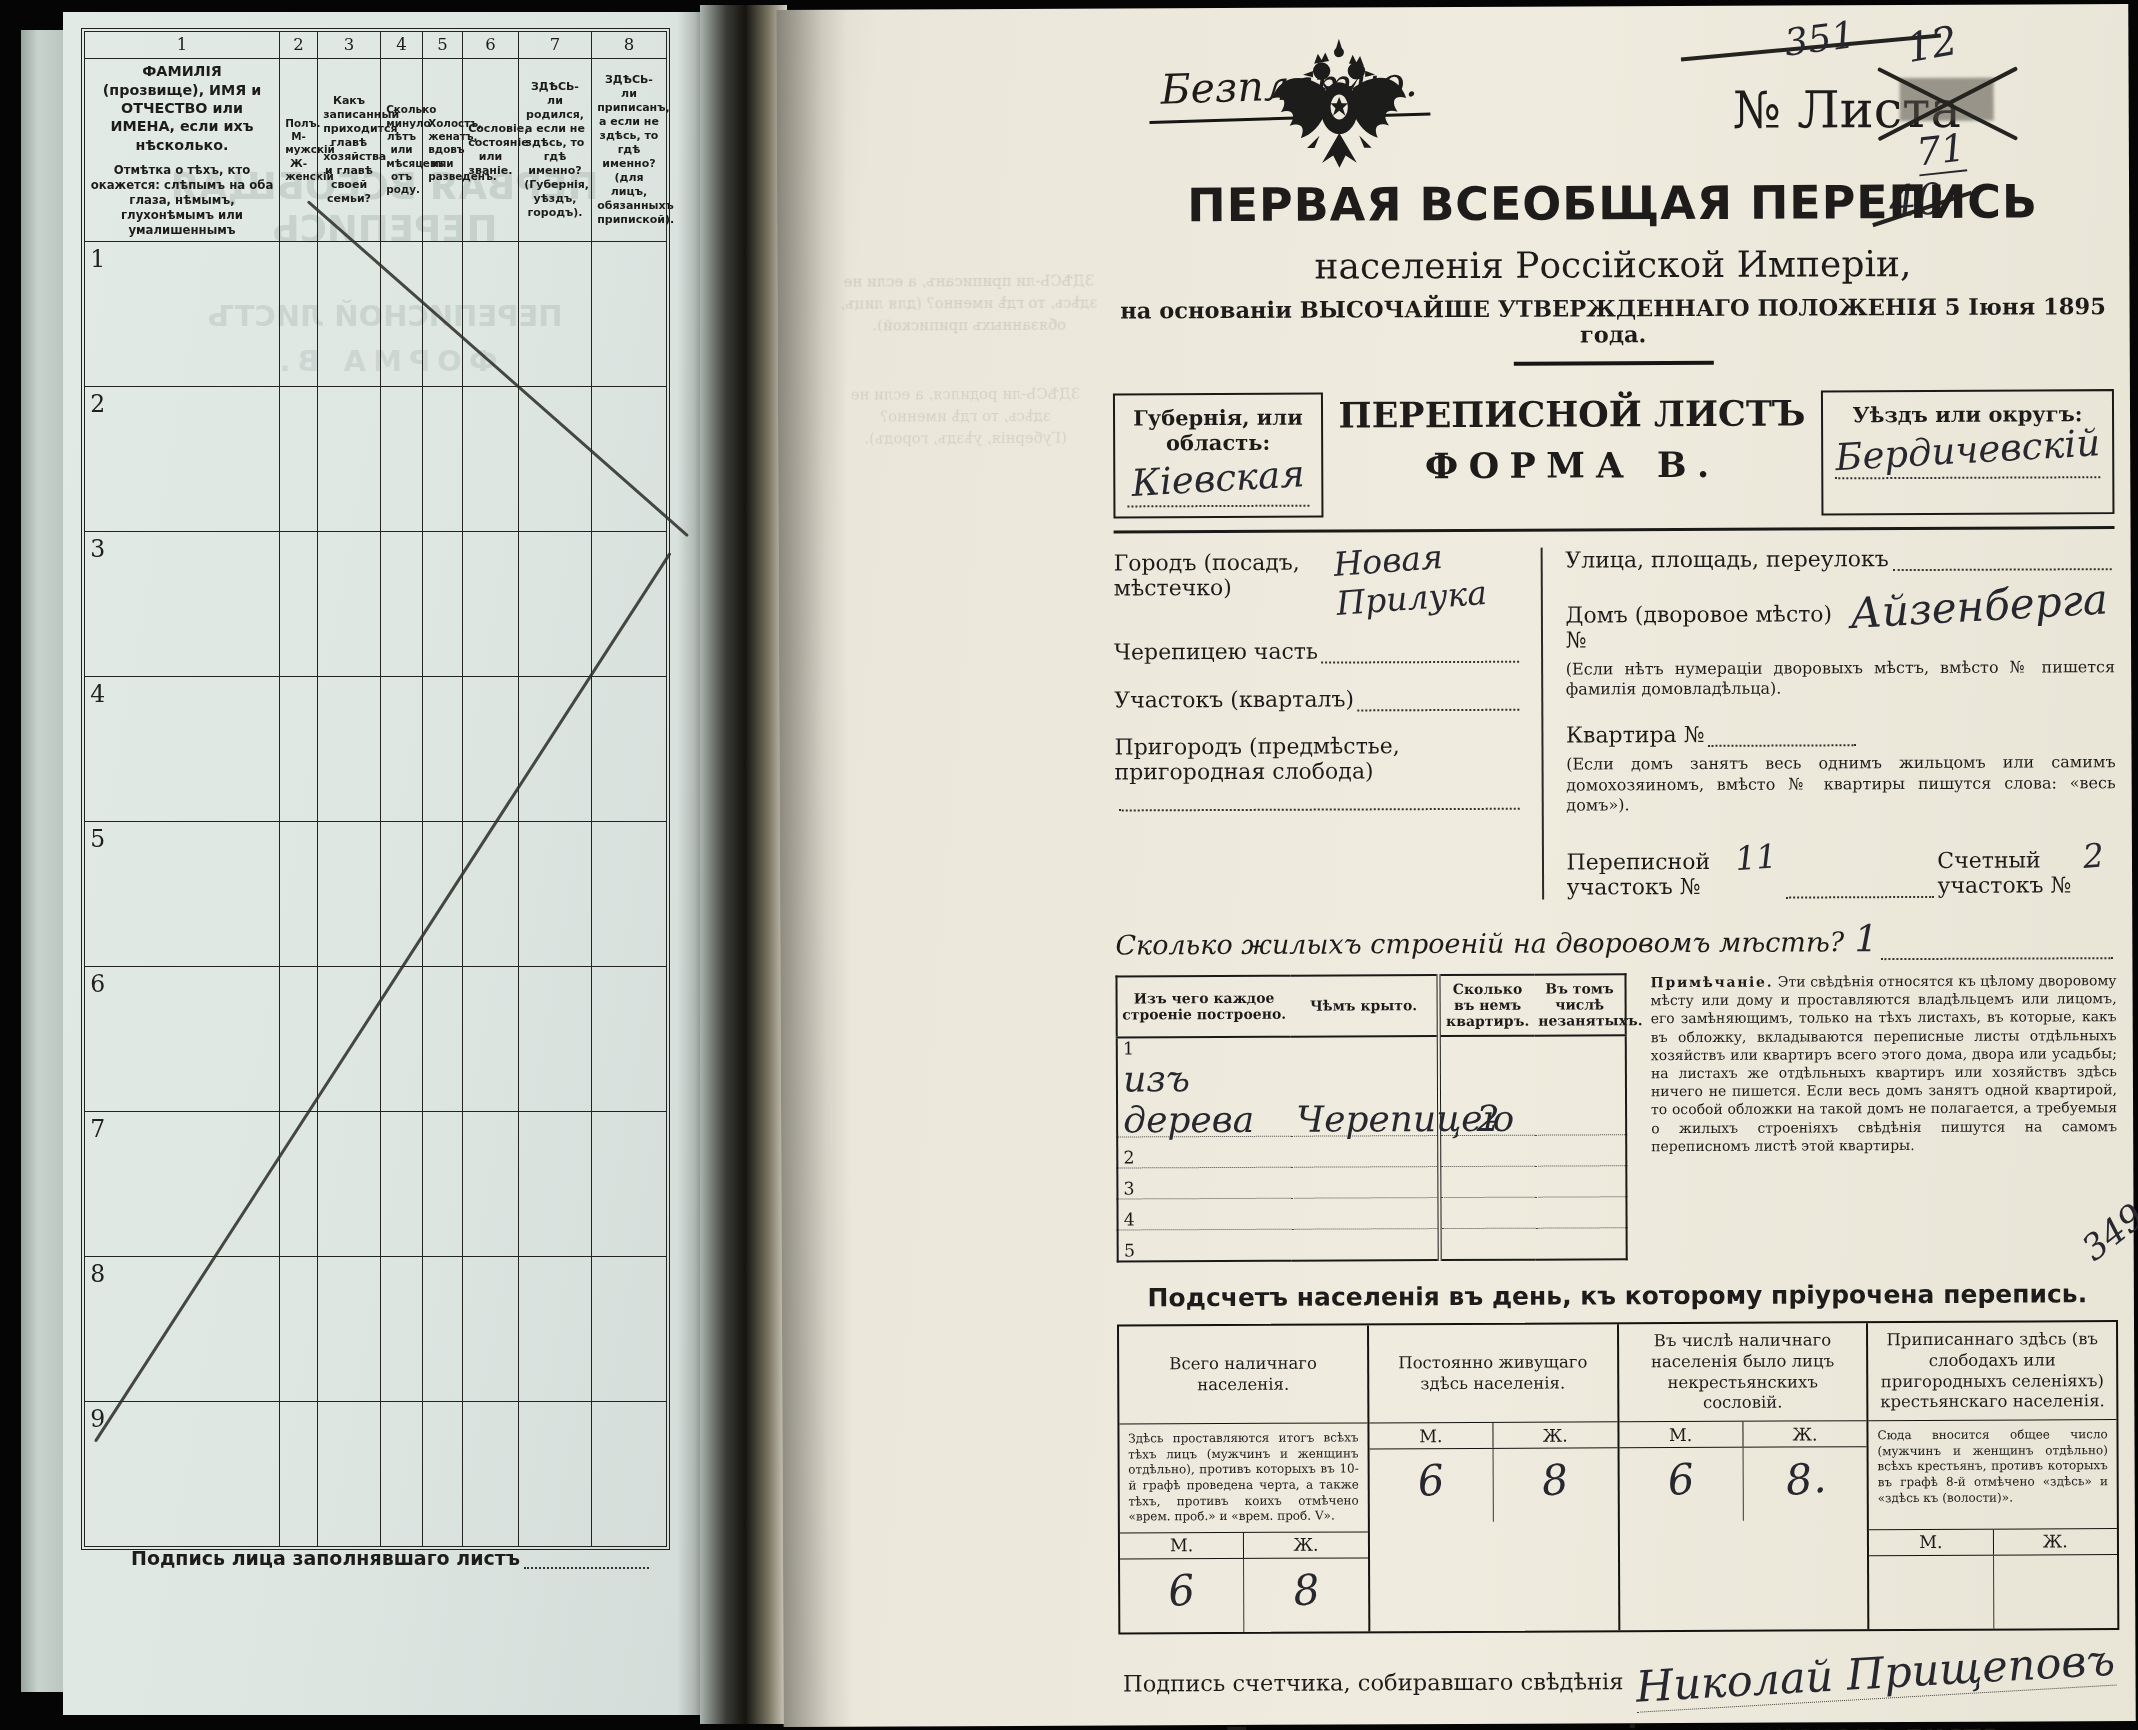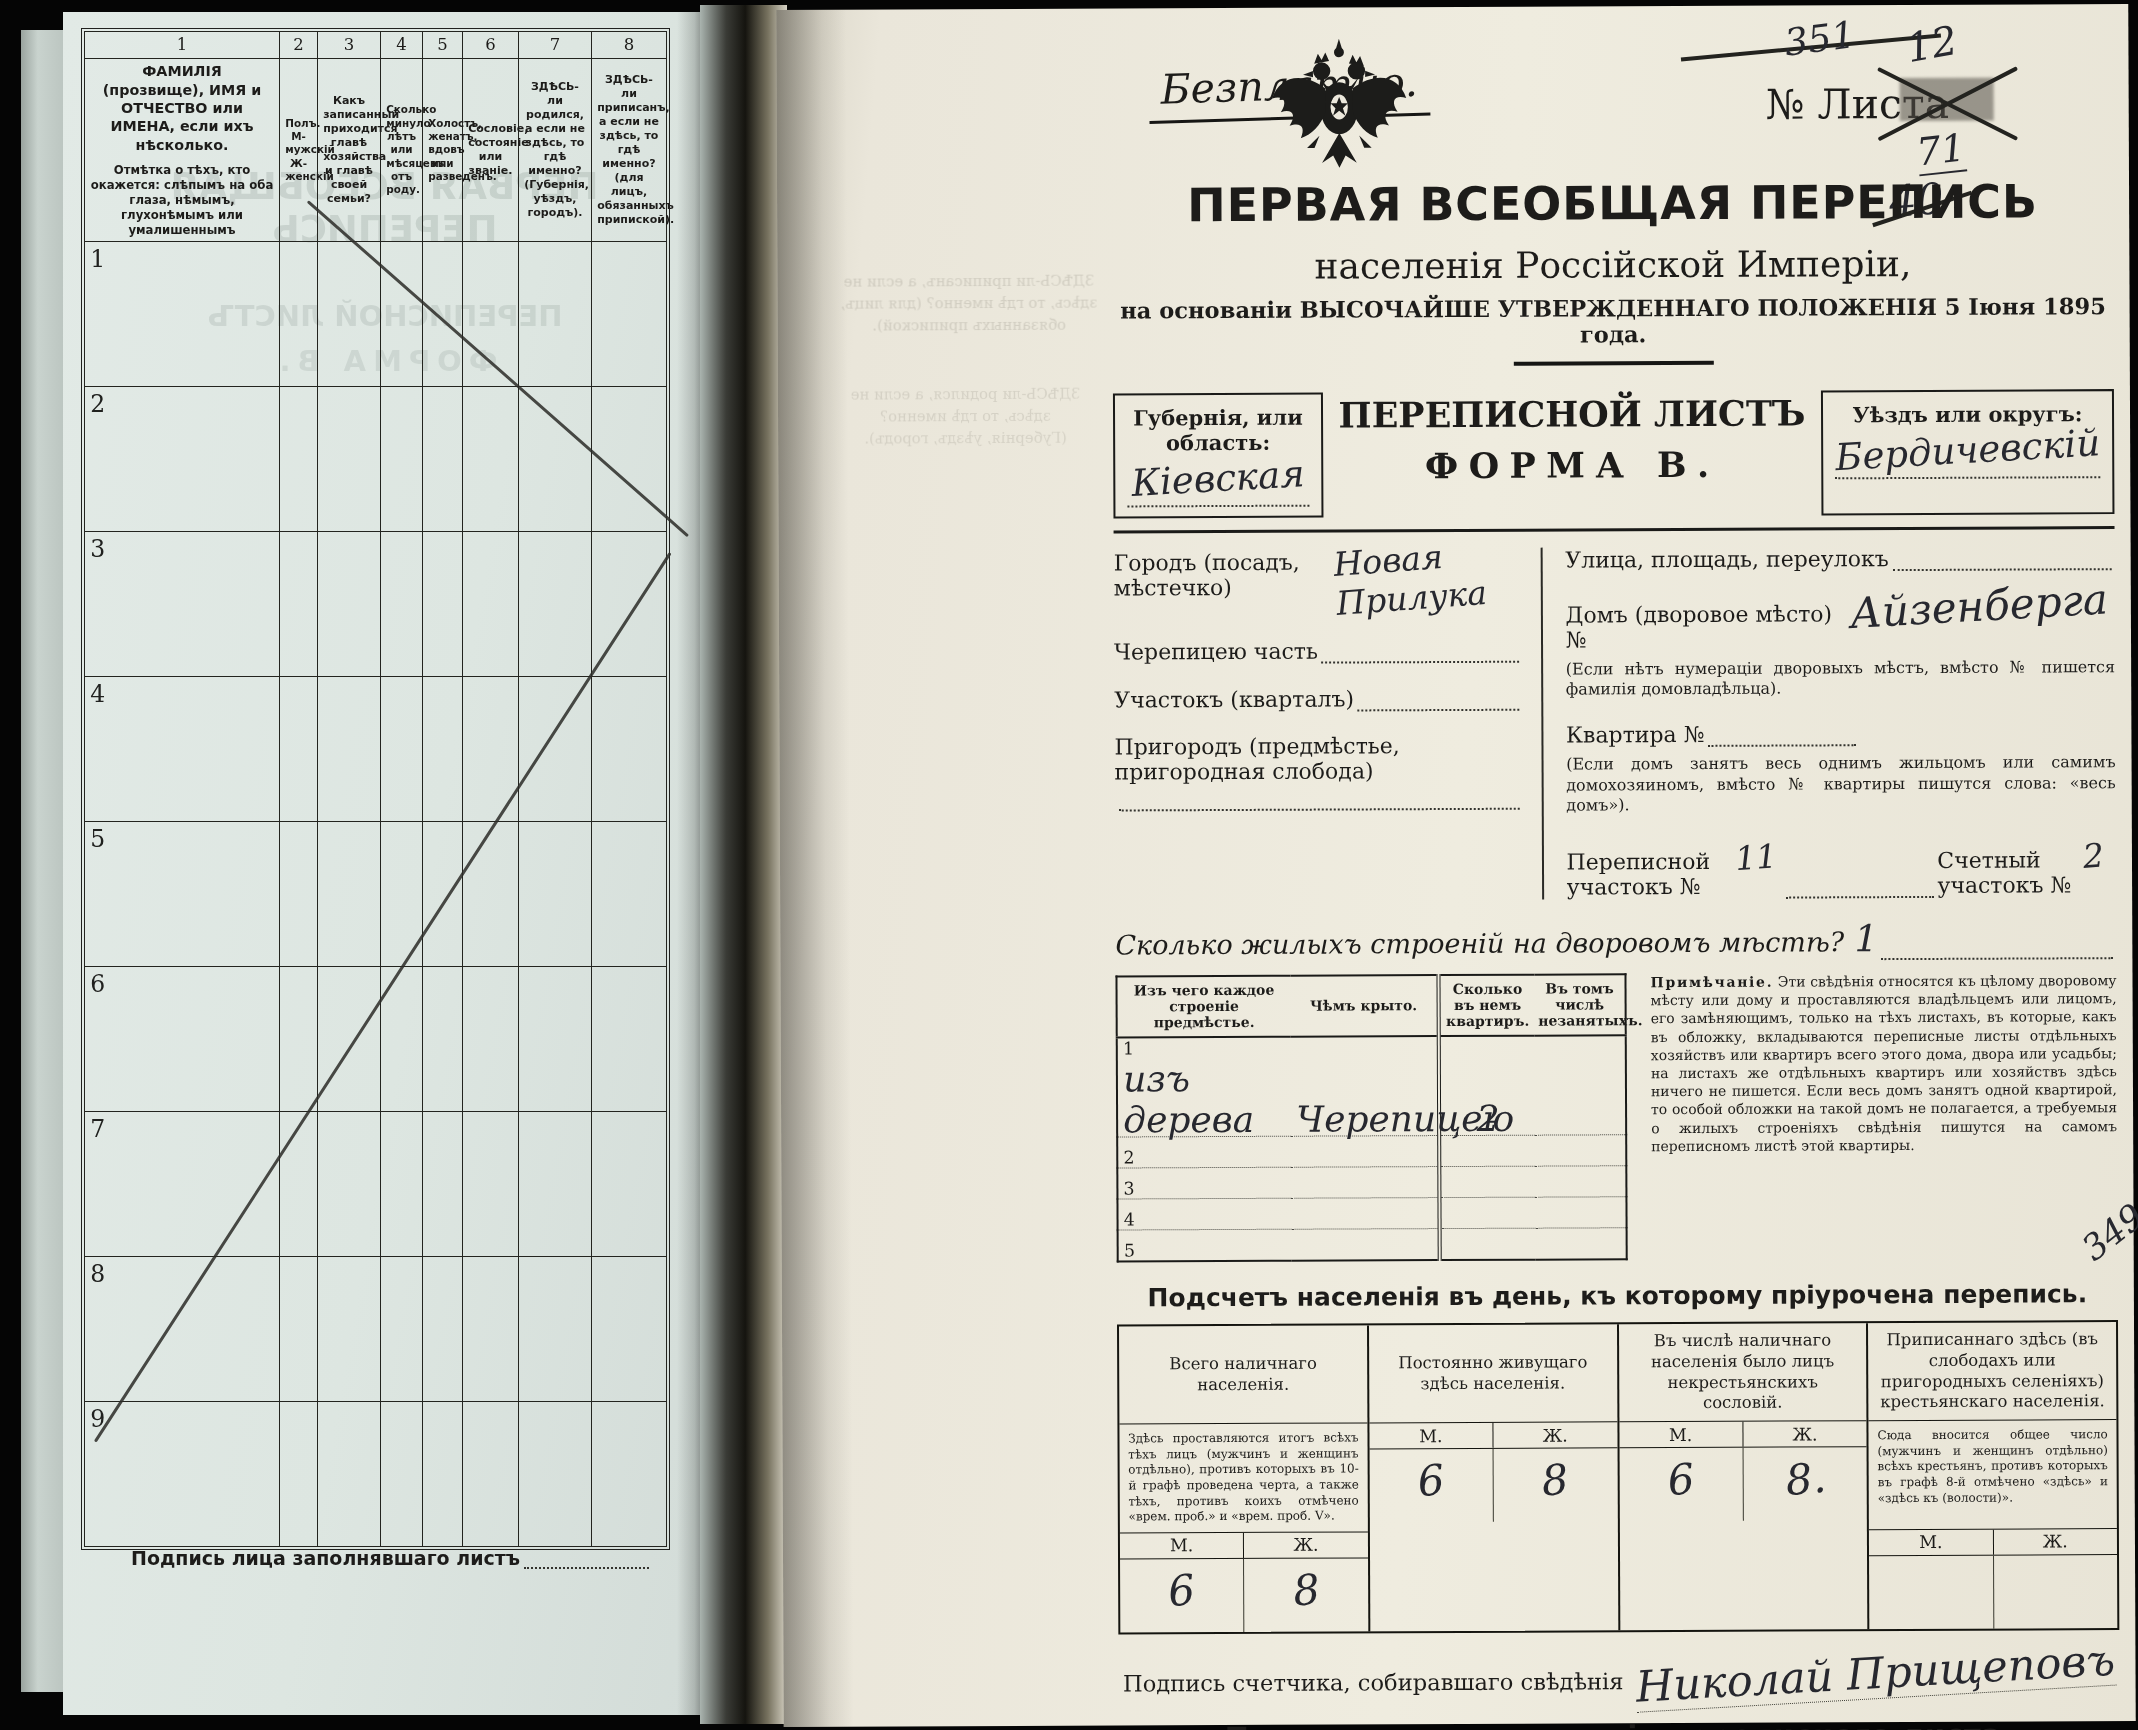--- a/index.html
+++ b/index.html
@@ -40,21 +40,21 @@
       background:linear-gradient(95deg,#d8d4c6 0%,#eae6da 7%,#efecdf 50%,#e8e4d6 100%);}
   .rp::before{content:"";position:absolute;left:0;top:0;width:70px;height:100%;
       background:linear-gradient(90deg,rgba(35,32,24,.45),rgba(35,32,24,.1) 65%,rgba(0,0,0,0));}
   .bleed.rp1{left:61px;top:261px;width:261px;font-family:"DejaVu Serif",serif;font-weight:normal;
       font-size:14.8px;color:#5a564a;opacity:.18;line-height:1.5;}
   .bleed.rp2{left:70px;top:374px;width:235px;font-family:"DejaVu Serif",serif;font-weight:normal;
       font-size:14.8px;color:#5a564a;opacity:.15;line-height:1.5;}
   .free{position:absolute;left:372px;top:54px;font-style:italic;font-size:41px;
       border-bottom:3.5px solid #161614;padding:0 12px 7px 12px;transform:rotate(-1.5deg);}
   .eagle{position:absolute;left:488px;top:24px;width:149px;height:146px;}
-  .sheet-no{position:absolute;left:989px;top:75px;font-size:41px;white-space:nowrap;text-align:right;}
+  .sheet-no{position:absolute;left:956px;top:75px;font-size:51px;white-space:nowrap;text-align:right;}
   .smudge{position:absolute;left:1123px;top:73px;width:94px;height:43px;background:#56524a;
       opacity:.55;filter:blur(1.7px);}
   .xmark{position:absolute;background:#23231f;height:3.5px;border-radius:1.7px;}
   .x1{left:1093px;top:97px;width:156px;transform:rotate(27deg);}
   .x2{left:1093px;top:97px;width:156px;transform:rotate(-27deg);}
   .hw{font-family:"DejaVu Serif",serif;font-style:italic;color:#27282f;display:inline-block;}
   .mark{position:absolute;white-space:nowrap;}
   .m351{left:1008px;top:12px;font-size:37px;transform:rotate(-7deg);}
   .strike351{left:904px;top:40px;width:261px;height:3.5px;background:#23231f;transform:rotate(-5deg);position:absolute;}
   .m12{left:1130px;top:15.6px;font-size:40px;transform:rotate(-10deg);}
@@ -402,21 +402,21 @@
       <div class="bnrow">
         <table class="btable">
           <colgroup>
               <col style="width:174px">
               <col style="width:148px">
               <col style="width:96px">
               <col style="width:91px">
             </colgroup>
           <thead>
             <tr>
-              <th>Изъ чего каждое строеніе предмѣстье.</th>
+              <th>Изъ чего каждое строеніе построено.</th>
               <th>Чѣмъ крыто.</th>
               <th class="bl">Сколько въ немъ квартиръ.</th>
               <th>Въ томъ числѣ незанятыхъ.</th>
             </tr>
           </thead>
           <tbody>
             <tr>
               <td><span class="rn">1</span> <span class="hw">изъ дерева</span></td>
               <td><span class="hw">Черепицею</span></td>
               <td class="bl" style="text-align:center"><span class="hw">2</span></td>

